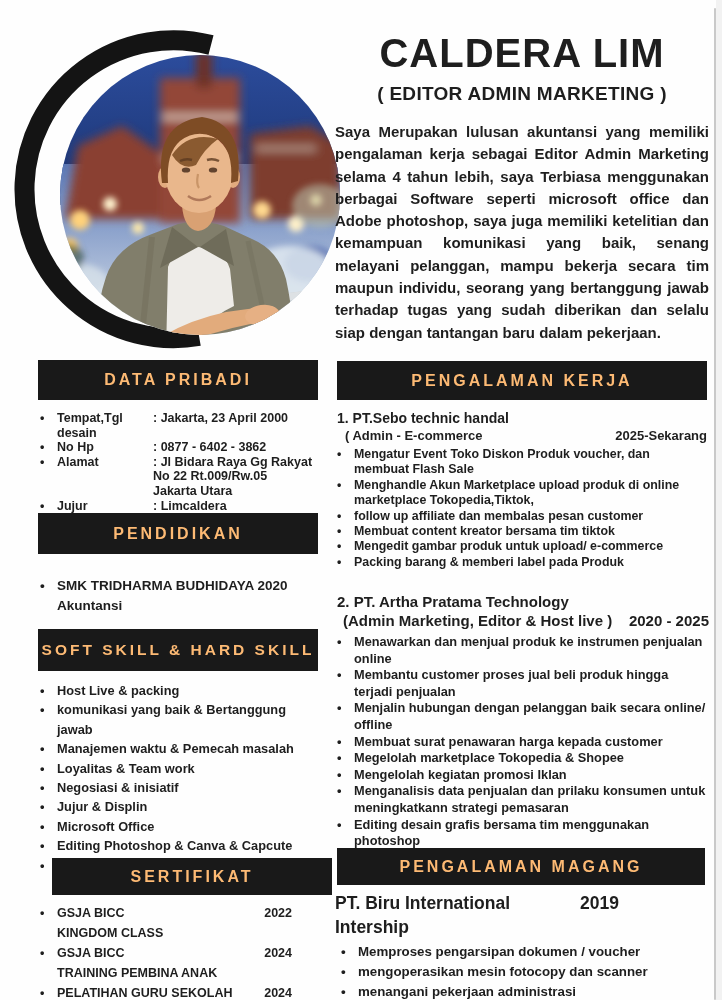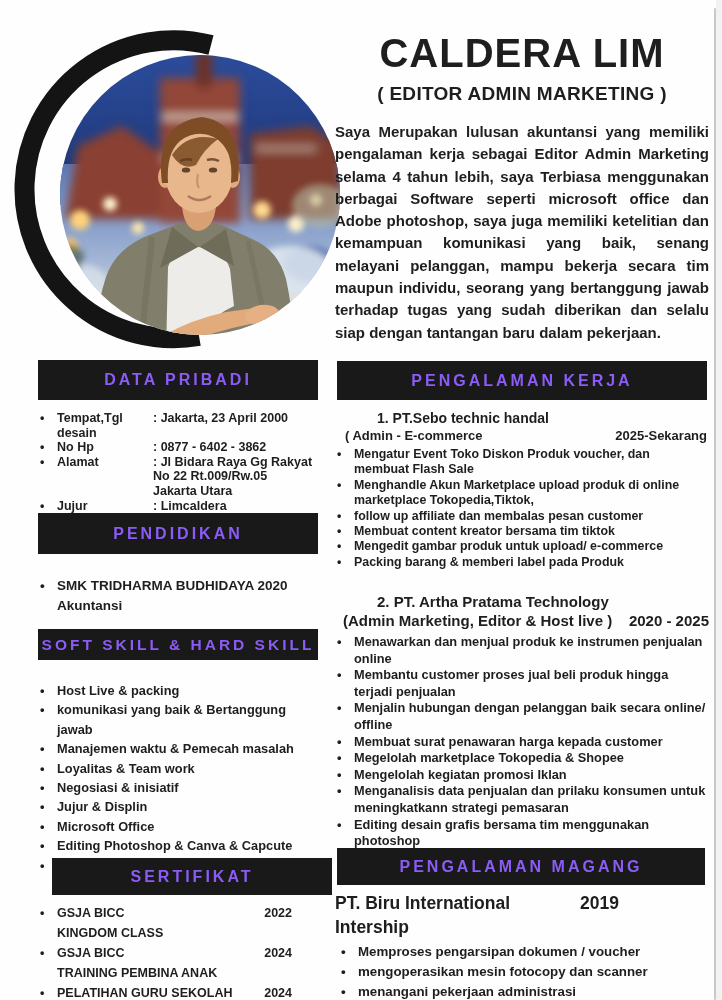--- a/index.html
+++ b/index.html
@@ -10,59 +10,59 @@
     color:#1e1e1e;
   }
   .page{position:absolute;inset:0;background:#fefefe;}
   .edge-strip{position:absolute;top:0;right:0;bottom:0;width:6px;background:#f2f2f2;}
   .edge-line{position:absolute;top:8px;right:6px;bottom:0;width:2px;background:#c9c9c9;border-radius:2px;}
 
   .abs{position:absolute;}
 
   
   .bar{
-    background:#191919;color:#8b5cf6;
+    background:#191919;color:#fdba74;
     display:flex;align-items:center;justify-content:center;
     font-weight:bold;font-size:16px;letter-spacing:3px;
     box-sizing:border-box;
   }
 
   
   .photo-block{left:10px;top:14px;width:334px;height:342px;}
   .bar-dp{left:38px;top:360px;width:280px;height:40px;}
   .dp-list{left:40px;top:411px;width:282px;}
   .dp-row{display:flex;font-size:12.5px;line-height:14.6px;font-weight:bold;}
   .blt{width:17px;flex-shrink:0;}
   .blt::before{content:"•";}
   .dp-label{width:96px;flex-shrink:0;}
   .dp-value{flex:1;white-space:pre-line;}
   .bar-pend{left:38px;top:513px;width:280px;height:41px;}
   .pend-list{left:40px;top:576px;width:282px;}
   .pend-row{display:flex;font-size:13.5px;line-height:20px;font-weight:bold;}
   .pend-sub{margin-left:17px;font-size:13.5px;line-height:20px;font-weight:bold;}
-  .bar-skill{left:38px;top:629px;width:280px;height:31px;font-size:15.5px;}
+  .bar-skill{left:38px;top:629px;width:280px;height:42px;font-size:15.5px;}
   .skill-list{left:40px;top:681px;width:282px;}
   .skill-row{display:flex;font-size:12.8px;line-height:19.4px;font-weight:bold;}
   .bar-cert{left:38px;top:858px;width:280px;height:37px;margin-left:14px;}
   .cert-list{left:40px;top:903px;width:280px;}
   .cert-row{display:flex;font-size:12.5px;line-height:20px;font-weight:bold;}
   .cert-name{flex:1;}
   .cert-year{margin-right:28px;}
   .cert-sub{margin-left:17px;font-size:12.5px;line-height:20px;font-weight:bold;}
 
   
   .r-header{left:335px;top:30px;width:374px;text-align:center;}
   .cv-name{font-size:40px;font-weight:bold;letter-spacing:1px;line-height:46px;}
   .cv-role{font-size:19px;font-weight:bold;margin-top:7px;letter-spacing:.3px;}
   .summary{left:335px;top:121px;width:374px;font-size:15px;line-height:22.3px;
            font-weight:bold;text-align:justify;}
   .bar-kerja{left:337px;top:361px;width:370px;height:39px;}
   .job1{left:337px;top:410px;width:370px;}
   .job2{left:337px;top:593px;width:372px;}
-  .job-company{font-size:14px;font-weight:bold;line-height:17px;margin-left:40px;}
+  .job-company{font-size:14px;font-weight:bold;line-height:17px;}
   .job2 .job-company{font-size:15px;line-height:18px;}
   .job-roleline{display:flex;justify-content:space-between;font-weight:bold;
                 font-size:13px;line-height:17px;margin-left:8px;}
   .job2 .job-roleline{font-size:15px;line-height:20px;margin-left:6px;}
   .jb-list{margin-top:3px;}
   .jb-row{display:flex;font-size:12.4px;line-height:15.4px;font-weight:bold;}
   .job2 .jb-row{font-size:12.8px;line-height:16.6px;}
   .bar-magang{left:337px;top:848px;width:368px;height:37px;}
   .magang-body{left:335px;top:892px;width:372px;}
   .mg-head{display:flex;font-size:17.5px;font-weight:bold;line-height:23px;}

